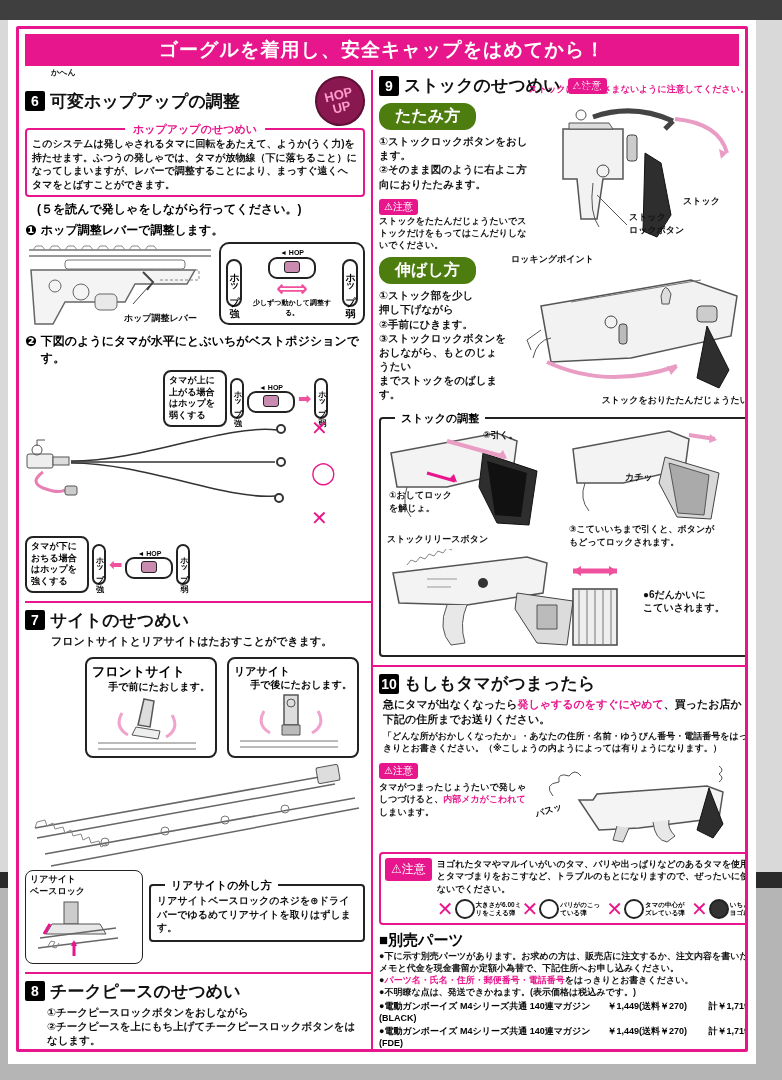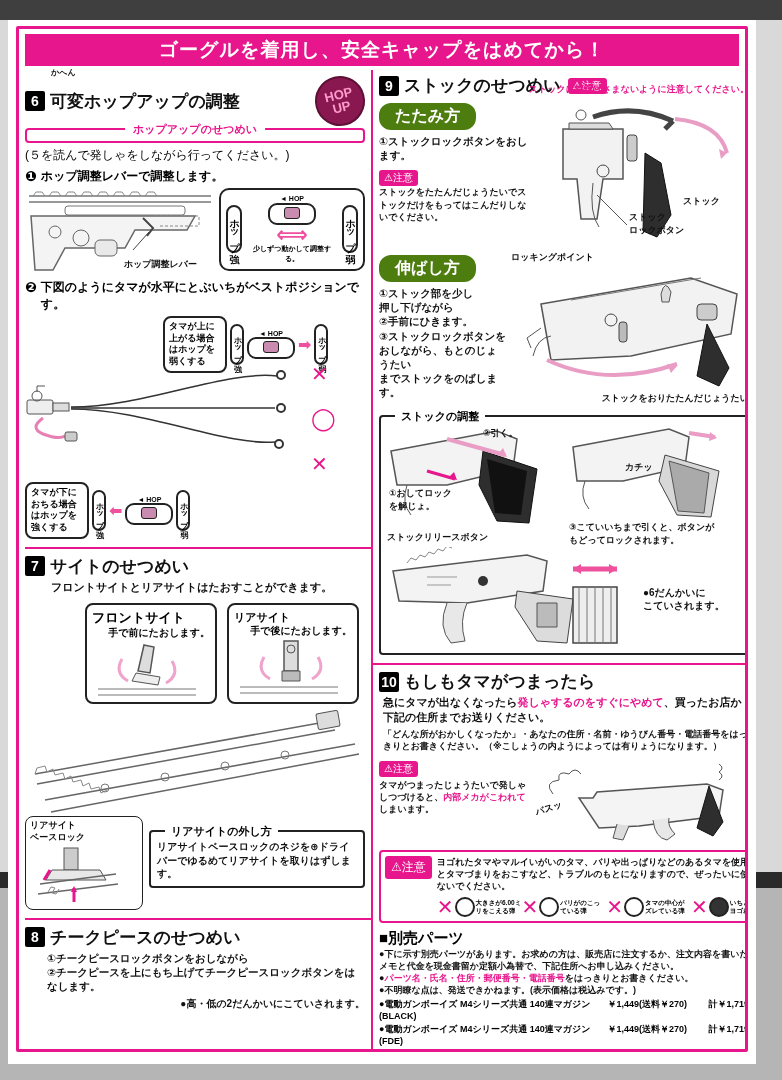--- a/index.html
+++ b/index.html
@@ -15,21 +15,21 @@
   .col.left{width:354px;padding-right:6px;border-right:2px solid #e8168c}
   .col.right{width:376px;padding-left:6px}
   .sec-h{display:flex;align-items:center;gap:5px;font-weight:bold;font-size:17px;color:#111;margin:2px 0}
   .num{background:#000;color:#fff;min-width:20px;height:20px;display:inline-flex;align-items:center;justify-content:center;font-size:14px;border-radius:2px}
   .furi{font-size:8px;font-weight:bold;color:#111;position:absolute;top:-9px;left:26px}
   .rel{position:relative}
   .pinkbox{border:2px solid #e8168c;border-radius:4px;padding:7px 5px 4px;position:relative;margin-top:9px}
   .pinkbox .bt{position:absolute;top:-8px;left:50%;transform:translateX(-50%);background:#fff;color:#e8168c;font-weight:bold;font-size:11px;padding:0 8px;white-space:nowrap}
   .btxt{font-size:10px;font-weight:bold;line-height:1.35;color:#111}
   .btxt.sm{font-size:9px}
-  .note-line{font-size:12px;font-weight:normal;margin:4px 0}
+  .note-line{font-size:12px;font-weight:bold;margin:4px 12px}
   .step{font-size:12px;font-weight:bold;margin:3px 0;display:flex;gap:4px;align-items:flex-start}
   .step .mk{font-size:14px}
   .warnbadge{background:#e8168c;color:#fff;font-weight:normal;font-size:10px;border-radius:3px;padding:1px 5px;display:inline-block;white-space:nowrap}
   .modepill{background:#4d7c0f;color:#fff;font-weight:bold;font-size:16px;border-radius:12px;padding:3px 16px;display:inline-block;margin:4px 0}
   .vpill{writing-mode:vertical-rl;text-orientation:upright;border:2px solid #222;border-radius:10px;padding:5px 1px;font-weight:bold;font-size:10px;background:#fff;line-height:1}
   .roundbox{border:2px solid #222;border-radius:10px;background:#fff;padding:4px}
   .slider{width:44px;height:18px;border:2px solid #222;border-radius:9px;position:relative;background:#fff}
   .slider .knob{position:absolute;top:2px;left:14px;width:14px;height:10px;border:1px solid #222;border-radius:3px;background:#c98bb0}
   .hoplbl{font-size:7px;font-weight:bold;text-align:center;letter-spacing:0}
   .pinkarrow{color:#f0519e;font-weight:bold}
@@ -72,20 +72,21 @@
 
           <div class="rel">
             <div class="sec-h rel" style="margin-top:6px">
               <span class="num">6</span>
               <span class="furi">かへん</span>
               <span>可変ホップアップの調整</span>
               <span class="hopbadge" style="margin-left:auto">HOP UP</span>
             </div>
             <div class="pinkbox" style="margin-top:2px">
               <span class="bt">ホップアップのせつめい</span>
+              <div class="btxt">このシステムは発しゃされるタマに回転をあたえて、ようか(うく力)を持たせます。ふつうの発しゃでは、タマが放物線（下に落ちること）になってしまいますが、レバーで調整することにより、まっすぐ遠くへタマをとばすことができます。</div>
             </div>
             <div class="note-line">(５を読んで発しゃをしながら行ってください。)</div>
             <div class="step">
               <span class="mk">❶</span>
               <span>ホップ調整レバーで調整します。</span>
             </div>
 
             <div class="flex" style="gap:4px;align-items:flex-start">
               <div>
                 <svg class="ill" width="190" height="92" viewBox="0 0 190 92">
@@ -263,20 +264,21 @@
               <span class="num">9</span>
               <span>ストックのせつめい</span>
               <span class="warnbadge" style="margin-left:2px">⚠注意</span>
             </div>
             <div class="pink btxt sm" style="text-align:right;margin-top:-16px">ストックに指をはさまないように注意してください。</div>
 
             <div class="flex" style="gap:4px;margin-top:4px">
               <div style="width:150px">
                 <span class="modepill">たたみ方</span>
                 <div class="btxt" style="font-size:10.5px">①ストックロックボタンをおします。</div>
+                <div class="btxt" style="font-size:10.5px">②そのまま図のように右よこ方向におりたたみます。</div>
                 <div class="warnbadge" style="margin-top:8px">⚠注意</div>
                 <div class="btxt sm">ストックをたたんだじょうたいでストックだけをもってはこんだりしないでください。</div>
               </div>
               <div class="rel" style="flex:1">
                 <svg class="ill" width="210" height="150" viewBox="0 0 210 150">
                   <path d="M60 18 q40-14 80 4" stroke="#444" stroke-width="5" fill="none"></path>
                   <path d="M140 22 l-8 8" stroke="#444" stroke-width="5"></path>
                   <path d="M142 20 q44 4 52 34" stroke="#e99cc4" stroke-width="4" fill="none"></path>
                   <path d="M194 54 l-8-4 2 10 z" fill="#e99cc4"></path>
                   <path d="M30 30 h60 v50 h-20 l-6 40 h-16 l-4-40 h-14 z" fill="#f2f2f2" stroke="#555" stroke-width="1.5"></path>
@@ -344,21 +346,21 @@
                 </div>
                 <div class="rel" style="flex:1">
                   <svg class="ill" width="166" height="96" viewBox="0 0 166 96">
                     <path d="M4 22 L100 4 L120 12 L116 42 L54 56 L8 56 z" fill="#f3f3f3" stroke="#555" stroke-width="1.5"></path>
                     <path d="M96 30 L150 46 L142 92 L108 90 L90 56 z" fill="#d8d8d8" stroke="#444"></path>
                     <path d="M100 36 l40 12 -5 40 -26-2 z" fill="#aaa" stroke="#555"></path>
                     <path d="M120 8 l26 4" stroke="#e99cc4" stroke-width="4"></path>
                     <path d="M148 13 l-7-6 -1 9 z" fill="#e99cc4"></path>
                     <path d="M16 56 q-6 16 4 28" stroke="#555" fill="none"></path>
                   </svg>
-                  <div class="lbl" style="position:absolute;left:56px;top:36px">カチッ</div>
+                  <div class="lbl" style="position:absolute;left:56px;top:44px">カチッ</div>
                   <div class="lbl" style="white-space:pre-line">③こていいちまで引くと、ボタンが
 もどってロックされます。</div>
                 </div>
               </div>
               <div class="flex rel" style="gap:6px;align-items:center">
                 <svg class="ill" width="250" height="104" viewBox="0 0 250 104">
                   <path d="M6 24 L140 8 L160 14 L156 44 L80 56 L12 54 z" fill="#f3f3f3" stroke="#555" stroke-width="1.5"></path>
                   <path d="M20 16 l4-5 5 2 4-5 5 2 4-5 5 2 4-5 5 2 4-5 5 2" stroke="#888" fill="none"></path>
                   <path d="M60 56 q-10 24 4 40 l14-2 q-6-20 2-38" fill="#e8e8e8" stroke="#555"></path>
                   <path d="M130 44 L186 52 L180 96 L150 94 L128 60 z" fill="#dcdcdc" stroke="#444"></path>

